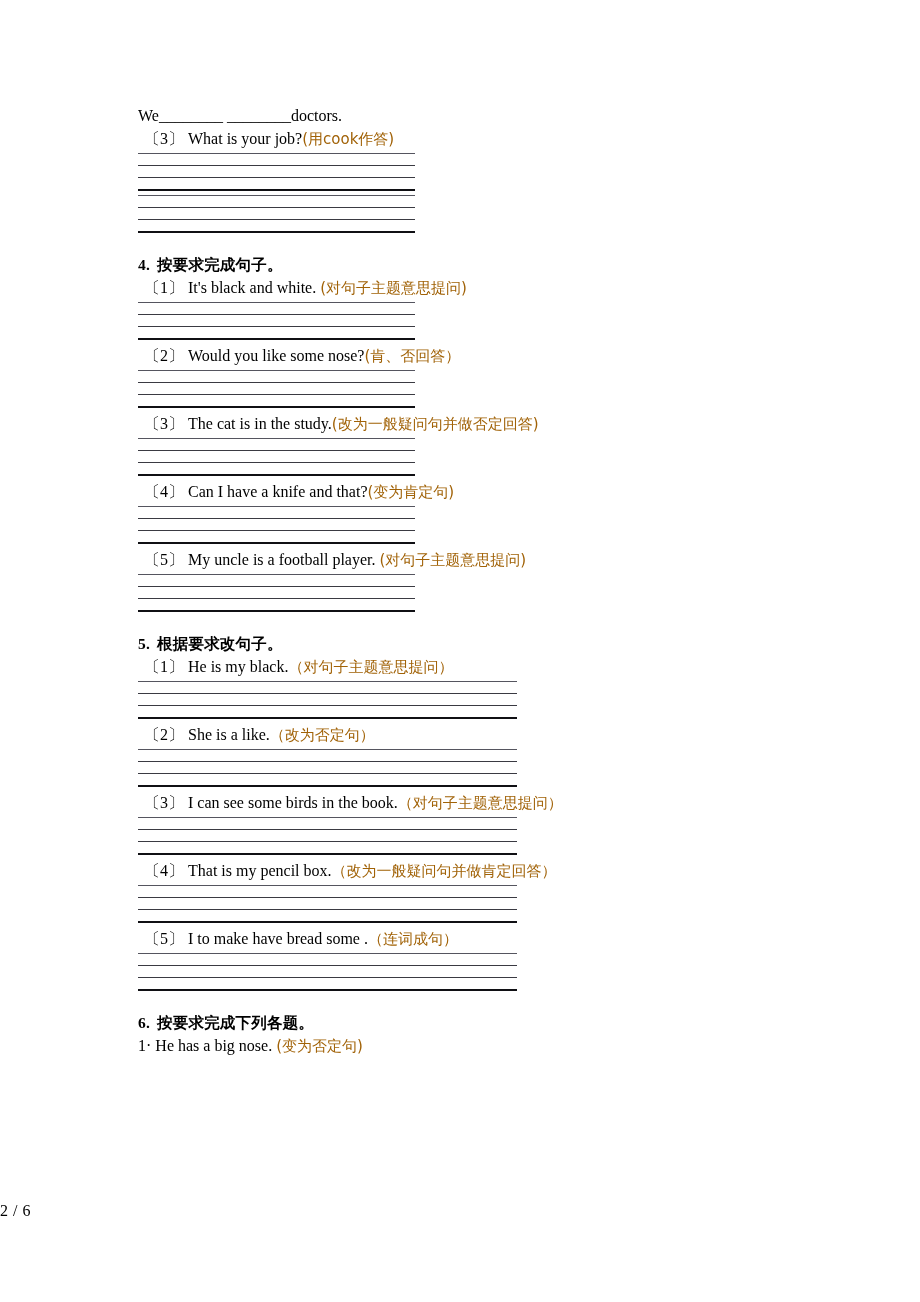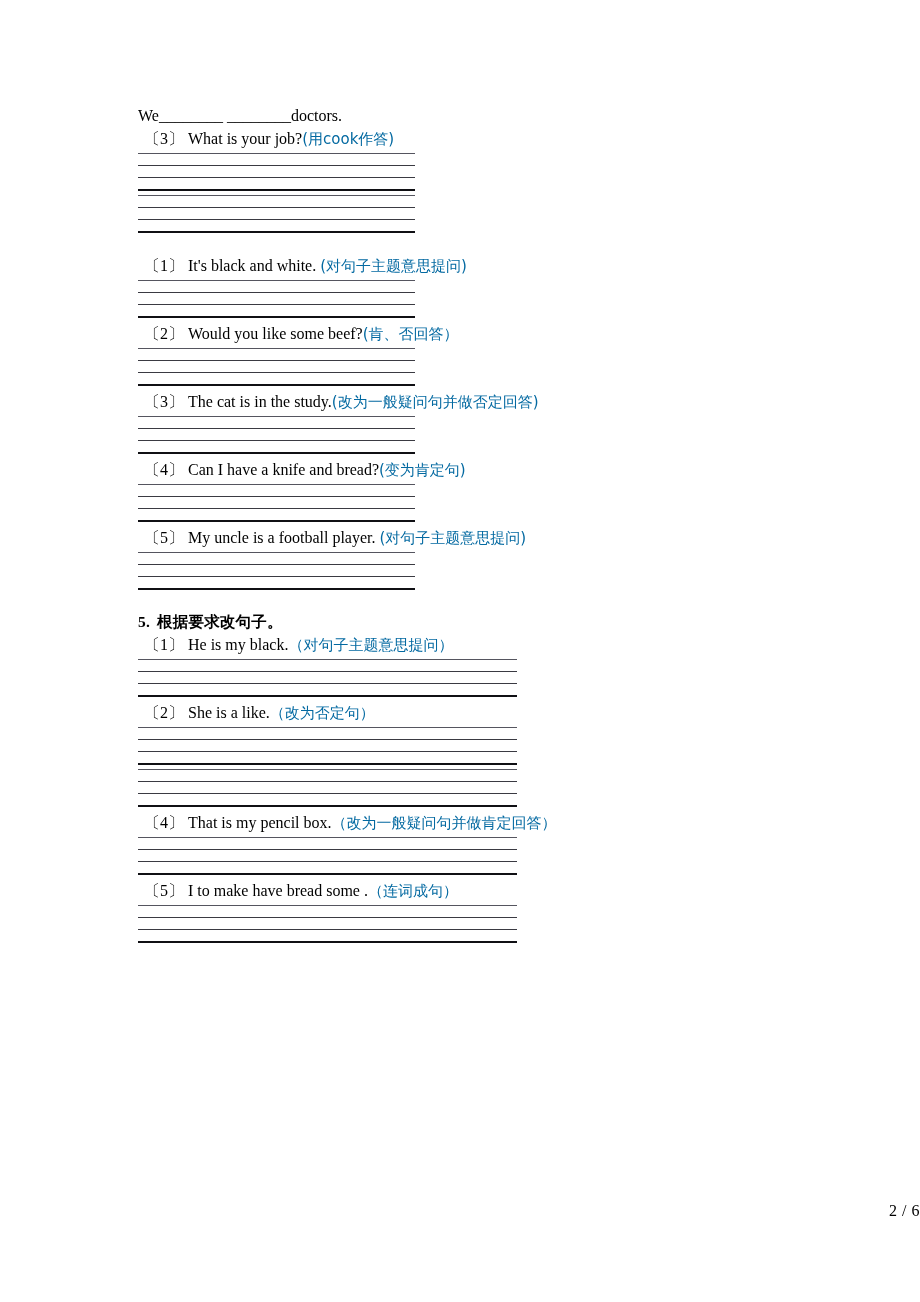--- a/index.html
+++ b/index.html
@@ -52,21 +52,21 @@
     margin: 0;
     white-space: nowrap;
     padding-left: 6px;
   }
   .q-line .marker {
     margin-right: 4px;
   }
   .q-line .cn {
     font-family: "DejaVu Sans", "Liberation Sans", sans-serif;
     font-size: 15px;
-    color: #0369a1;
+    color: #a16207;
   }
 
   .plain-line {
     font-size: 16px;
     line-height: 23px;
     margin: 0;
     white-space: nowrap;
   }
 
   
@@ -90,21 +90,21 @@
   .w-narrow { width: 277px; }
   .w-wide   { width: 379px; }
   .gap-md { height: 17px; }
 
   
   .footer {
     position: absolute;
     left: 0;
     top: 1202px;
     width: 920px;
-    text-align: right;
+    text-align: left;
     font-size: 16px;
     letter-spacing: 0.5px;
   }
 </style>
 </head>
 <body>
 
 <div class="page">
 
   <div class="content">
@@ -127,53 +127,56 @@
         <div class="rule thin"></div>
         <div class="rule"></div>
         <div class="rule"></div>
         <div class="rule last"></div>
       </div>
     </div>
 
     <div class="gap-md"></div>
 
     <div>
+      <p class="section-heading">
+        <span class="num">4.</span><span>按要求完成句子。</span>
+      </p>
 
       <p class="q-line">
         <span class="marker">〔1〕</span><span>It's black and white. </span><span class="cn">(对句子主题意思提问)</span>
       </p>
       <div class="rules w-narrow">
         <div class="rule thin"></div>
         <div class="rule"></div>
         <div class="rule"></div>
         <div class="rule last"></div>
       </div>
 
       <p class="q-line">
-        <span class="marker">〔2〕</span><span>Would you like some beef?</span><span class="cn">(肯、否回答）</span>
+        <span class="marker">〔2〕</span><span>Would you like some nose?</span><span class="cn">(肯、否回答）</span>
       </p>
       <div class="rules w-narrow">
         <div class="rule thin"></div>
         <div class="rule"></div>
         <div class="rule"></div>
         <div class="rule last"></div>
       </div>
 
       <p class="q-line">
         <span class="marker">〔3〕</span><span>The cat is in the study.</span><span class="cn">(改为一般疑问句并做否定回答)</span>
       </p>
       <div class="rules w-narrow">
         <div class="rule thin"></div>
         <div class="rule"></div>
         <div class="rule"></div>
         <div class="rule last"></div>
       </div>
 
       <p class="q-line">
-        <span class="marker">〔4〕</span><span>Can I have a knife and bread?</span><span class="cn">(变为肯定句)</span>
+        <span class="marker">〔4〕</span><span>Can I have a knife and that?</span><span class="cn">(变为肯定句)</span>
       </p>
       <div class="rules w-narrow">
         <div class="rule thin"></div>
         <div class="rule"></div>
         <div class="rule"></div>
         <div class="rule last"></div>
       </div>
 
       <p class="q-line">
         <span class="marker">〔5〕</span><span>My uncle is a football player. </span><span class="cn">(对句子主题意思提问)</span>
@@ -206,20 +209,23 @@
       <p class="q-line">
         <span class="marker">〔2〕</span><span>She is a like.</span><span class="cn">（改为否定句）</span>
       </p>
       <div class="rules w-wide">
         <div class="rule thin"></div>
         <div class="rule"></div>
         <div class="rule"></div>
         <div class="rule last"></div>
       </div>
 
+      <p class="q-line">
+        <span class="marker">〔3〕</span><span>I can see some birds in the book.</span><span class="cn">（对句子主题意思提问）</span>
+      </p>
       <div class="rules w-wide">
         <div class="rule thin"></div>
         <div class="rule"></div>
         <div class="rule"></div>
         <div class="rule last"></div>
       </div>
 
       <p class="q-line">
         <span class="marker">〔4〕</span><span>That is my pencil box.</span><span class="cn">（改为一般疑问句并做肯定回答）</span>
       </p>
@@ -236,20 +242,29 @@
       <div class="rules w-wide">
         <div class="rule thin"></div>
         <div class="rule"></div>
         <div class="rule"></div>
         <div class="rule last"></div>
       </div>
     </div>
 
     <div class="gap-md"></div>
 
+    <div>
+      <p class="section-heading">
+        <span class="num">6.</span><span>按要求完成下列各题。</span>
+      </p>
+
+      <p class="q-line" style="padding-left:0;">
+        <span class="marker">1·</span><span>He has a big nose. </span><span class="cn">(变为否定句)</span>
+      </p>
+    </div>
 
   </div>
 
   <div class="footer">
     <span>2 / 6</span>
   </div>
 
 </div>
 
 </body></html>

